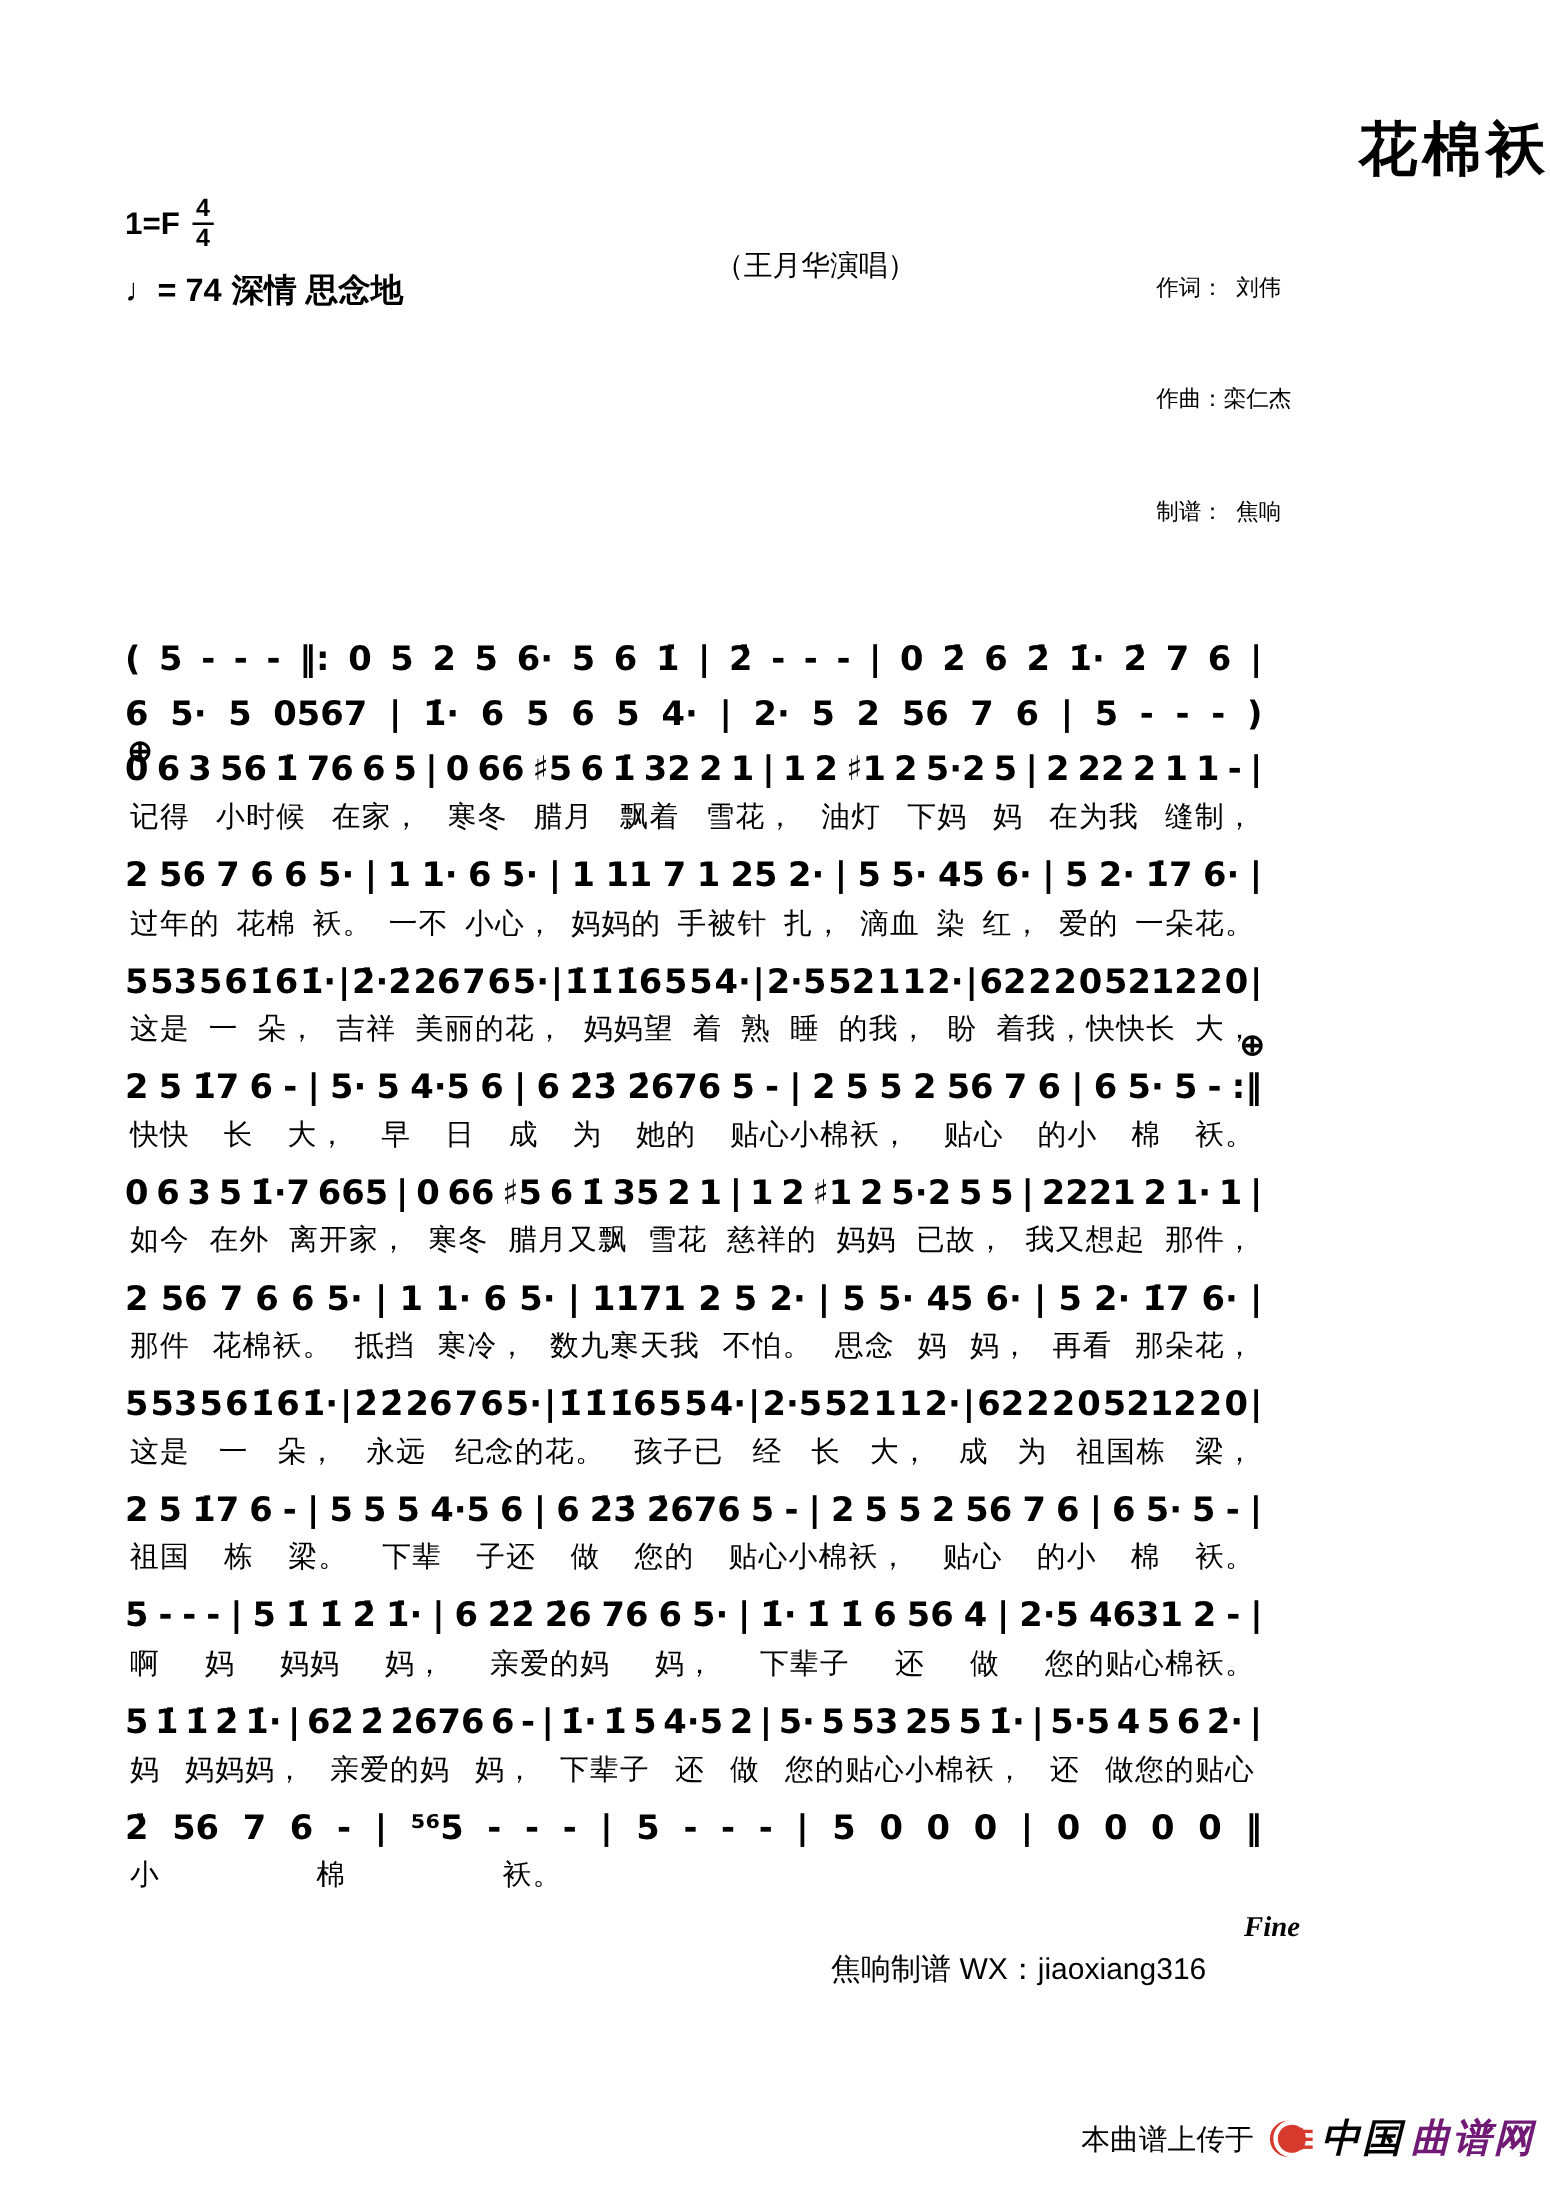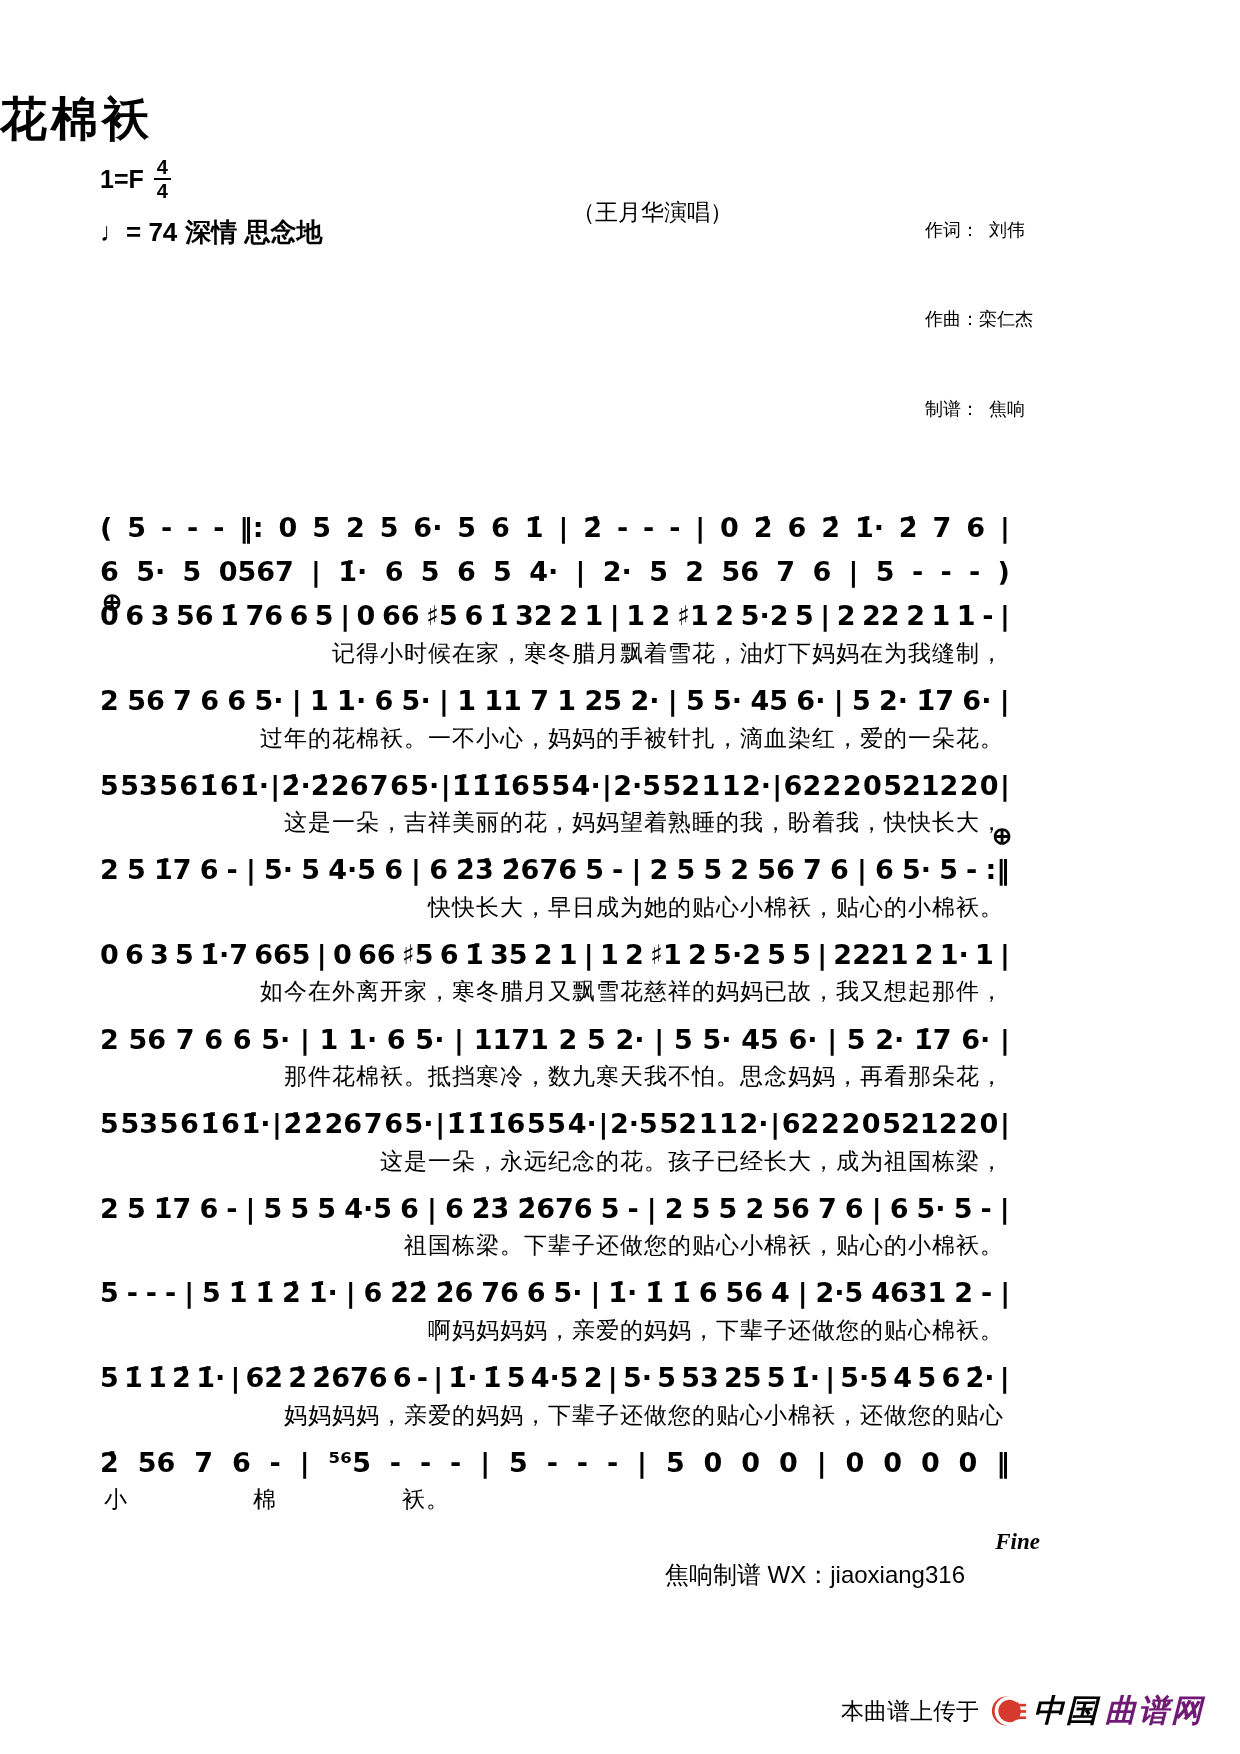--- a/index.html
+++ b/index.html
@@ -8,21 +8,21 @@
     position:relative;
     width:1240px; height:1754px;
     margin:0 auto;
     background:#ffffff;
     color:#000;
     font-family:"Liberation Sans", sans-serif;
     overflow:hidden;
   }
   .title {
     padding-top:88px;
-    text-align:left;
+    text-align:right;
     font-size:47px;
     font-weight:bold;
     letter-spacing:4px;
     font-family:Liberation Mono, monospace;
   }
   .header-row {
     display:flex;
     align-items:flex-start;
     margin-top:6px;
     padding:0 100px 0 100px;
@@ -48,21 +48,21 @@
     align-items:baseline;
     font-family:"DejaVu Sans", sans-serif;
     font-weight:700;
     font-size:27px;
     line-height:1.35;
     white-space:nowrap;
   }
   .notation .tok { display:inline-block; }
   .lyrics {
     display:flex;
-    justify-content:flex-end;
+    justify-content:space-between;
     margin-top:2px;
     padding:0 6px 0 4px;
     font-size:23px;
     line-height:1.4;
     letter-spacing:1px;
   }
   .lyrics.short { justify-content:flex-start; gap:125px; }
   .marker { position:absolute; font-size:24px; font-weight:bold; }
   .marker.below-left { left:2px; bottom:-26px; }
   .marker.above-right { right:-2px; top:-30px; }
@@ -74,21 +74,21 @@
     font-weight:bold;
     font-size:23px;
   }
   .credit-line {
     margin:4px 275px 0 0;
     text-align:right;
     font-size:24px;
   }
   .brand {
     position:absolute;
-    right:36px; bottom:22px;
+    right:12px; bottom:22px;
     display:flex;
     align-items:center;
     gap:12px;
   }
   .upload-note { font-size:23px; }
   .brand-mark { display:flex; align-items:center; gap:6px;justify-content:flex-end; }
   .brand-black { font-size:31px; font-weight:bold; font-style:italic; letter-spacing:2px; }
   .brand-tan { font-size:31px; font-weight:bold; font-style:italic; letter-spacing:2px; }
   .logo-icon { width:36px; height:36px; display:inline-block; }
 </style>

